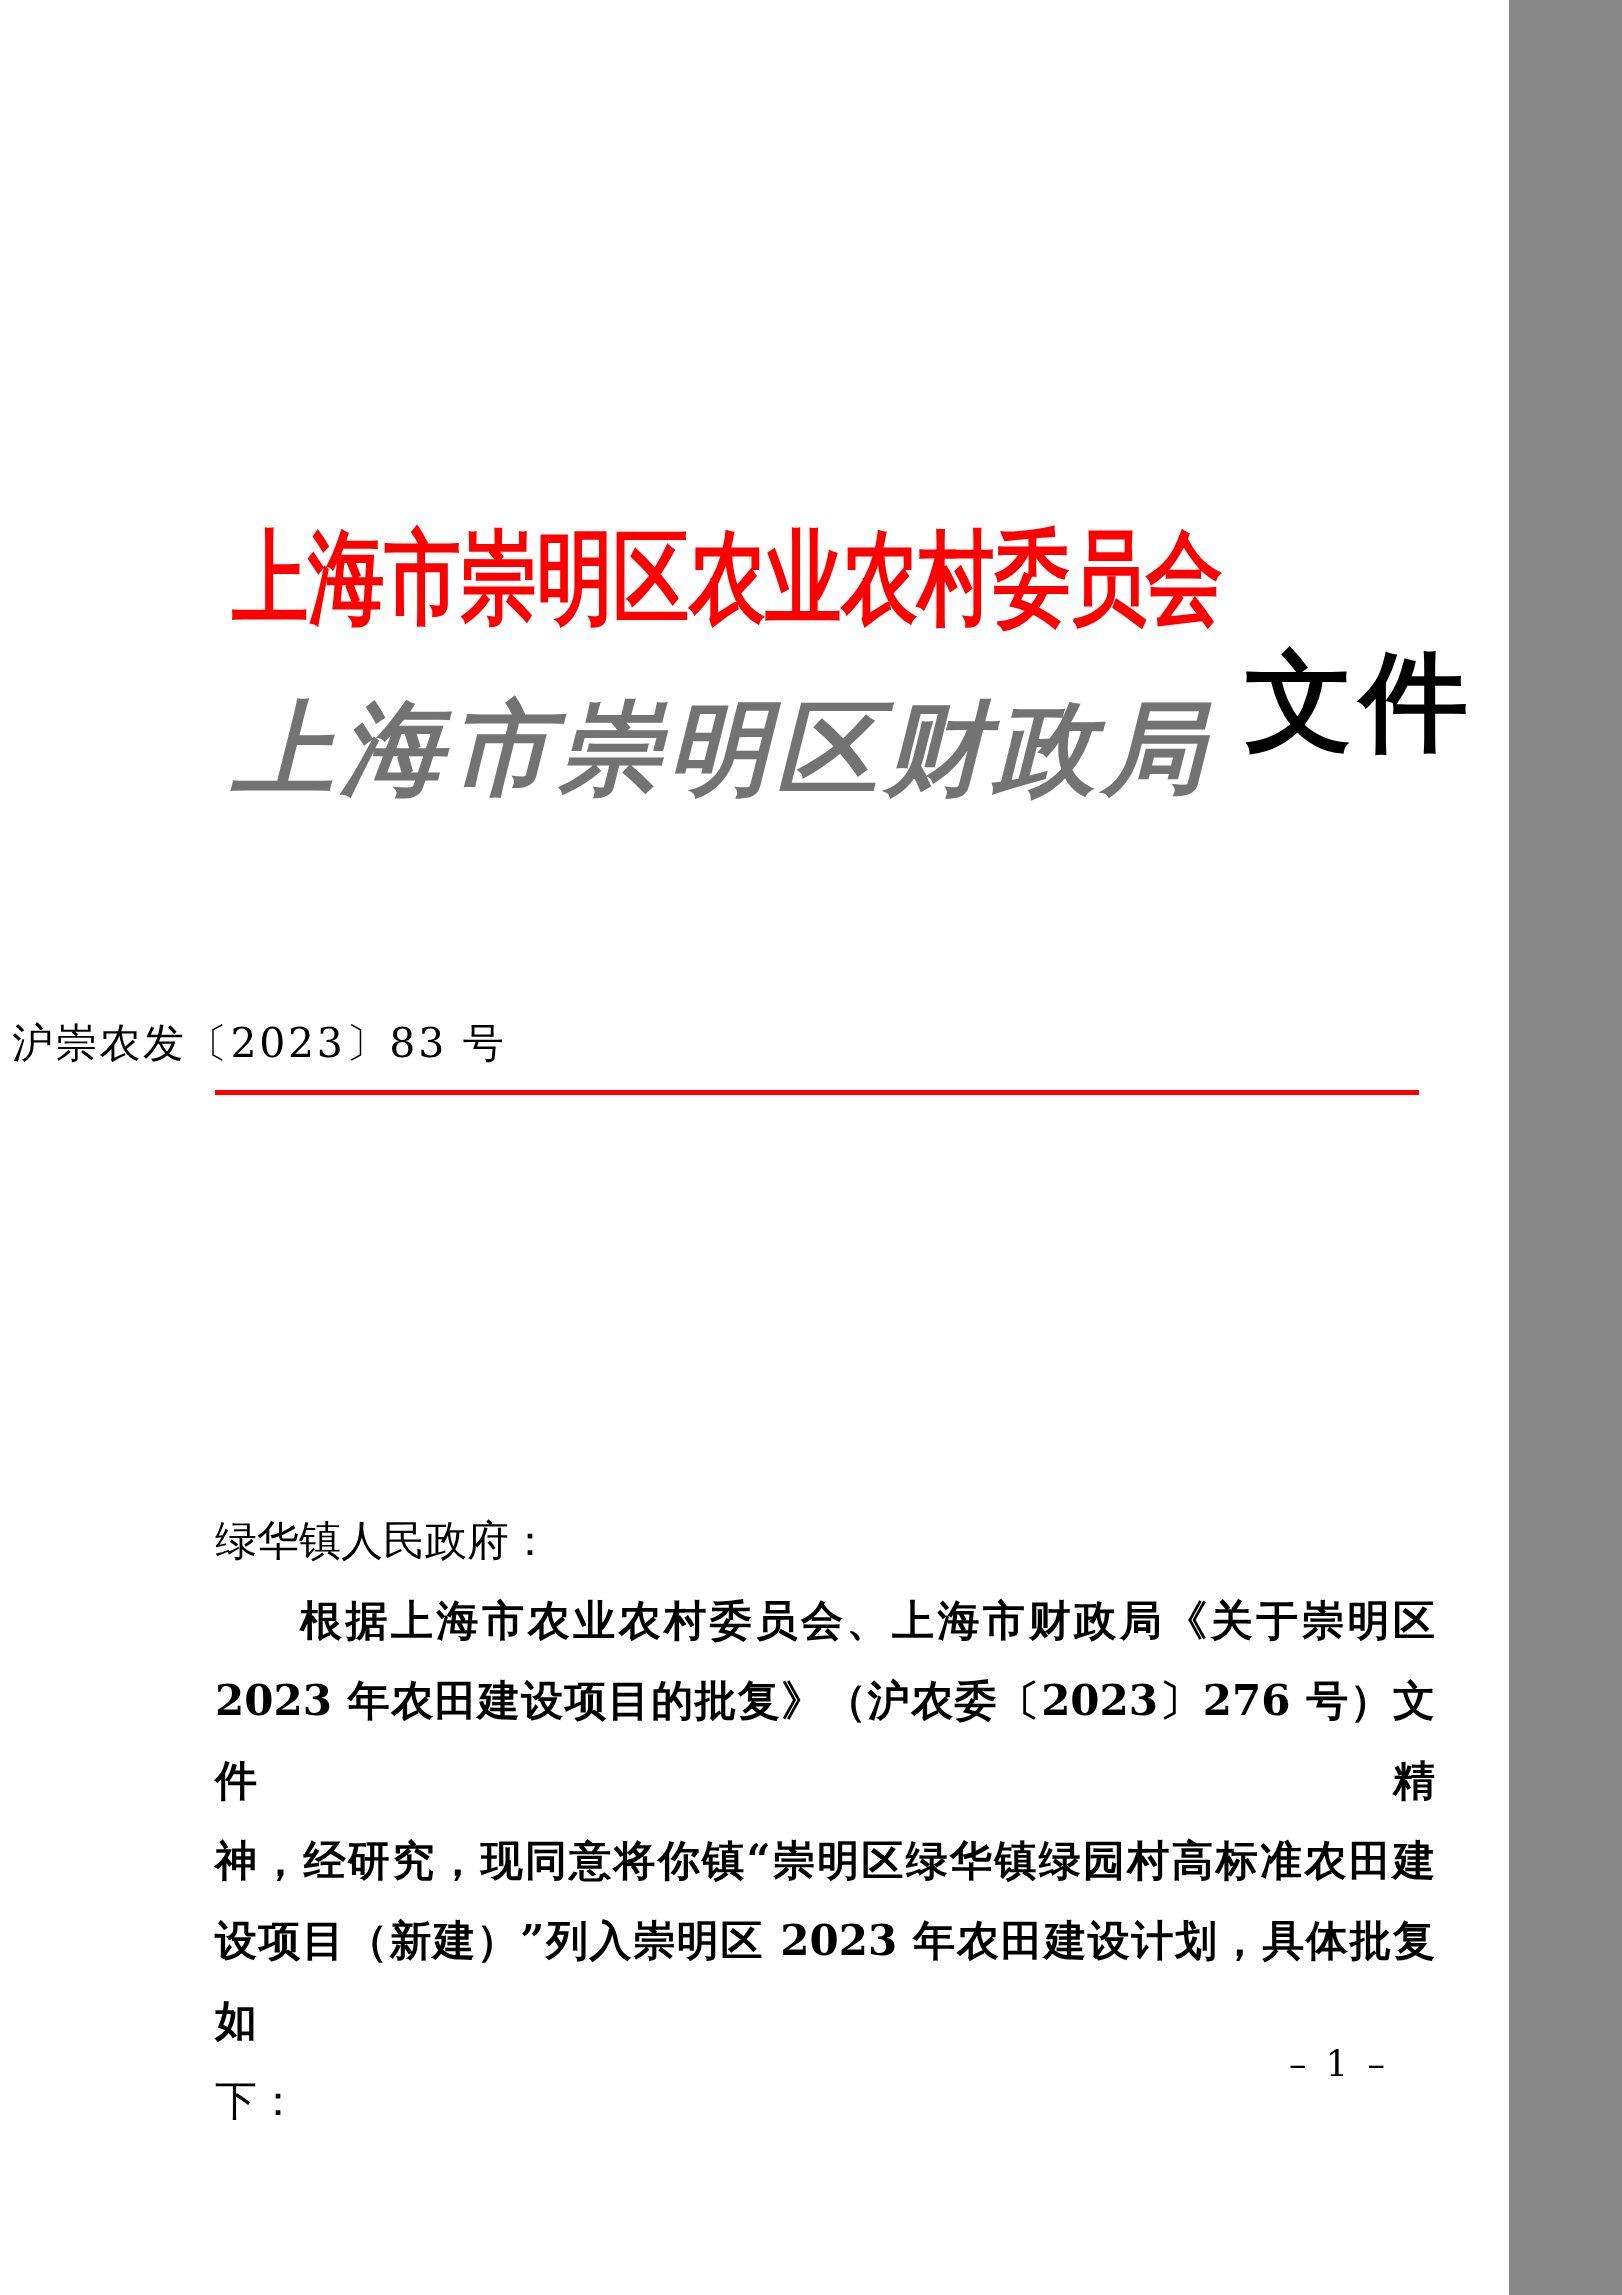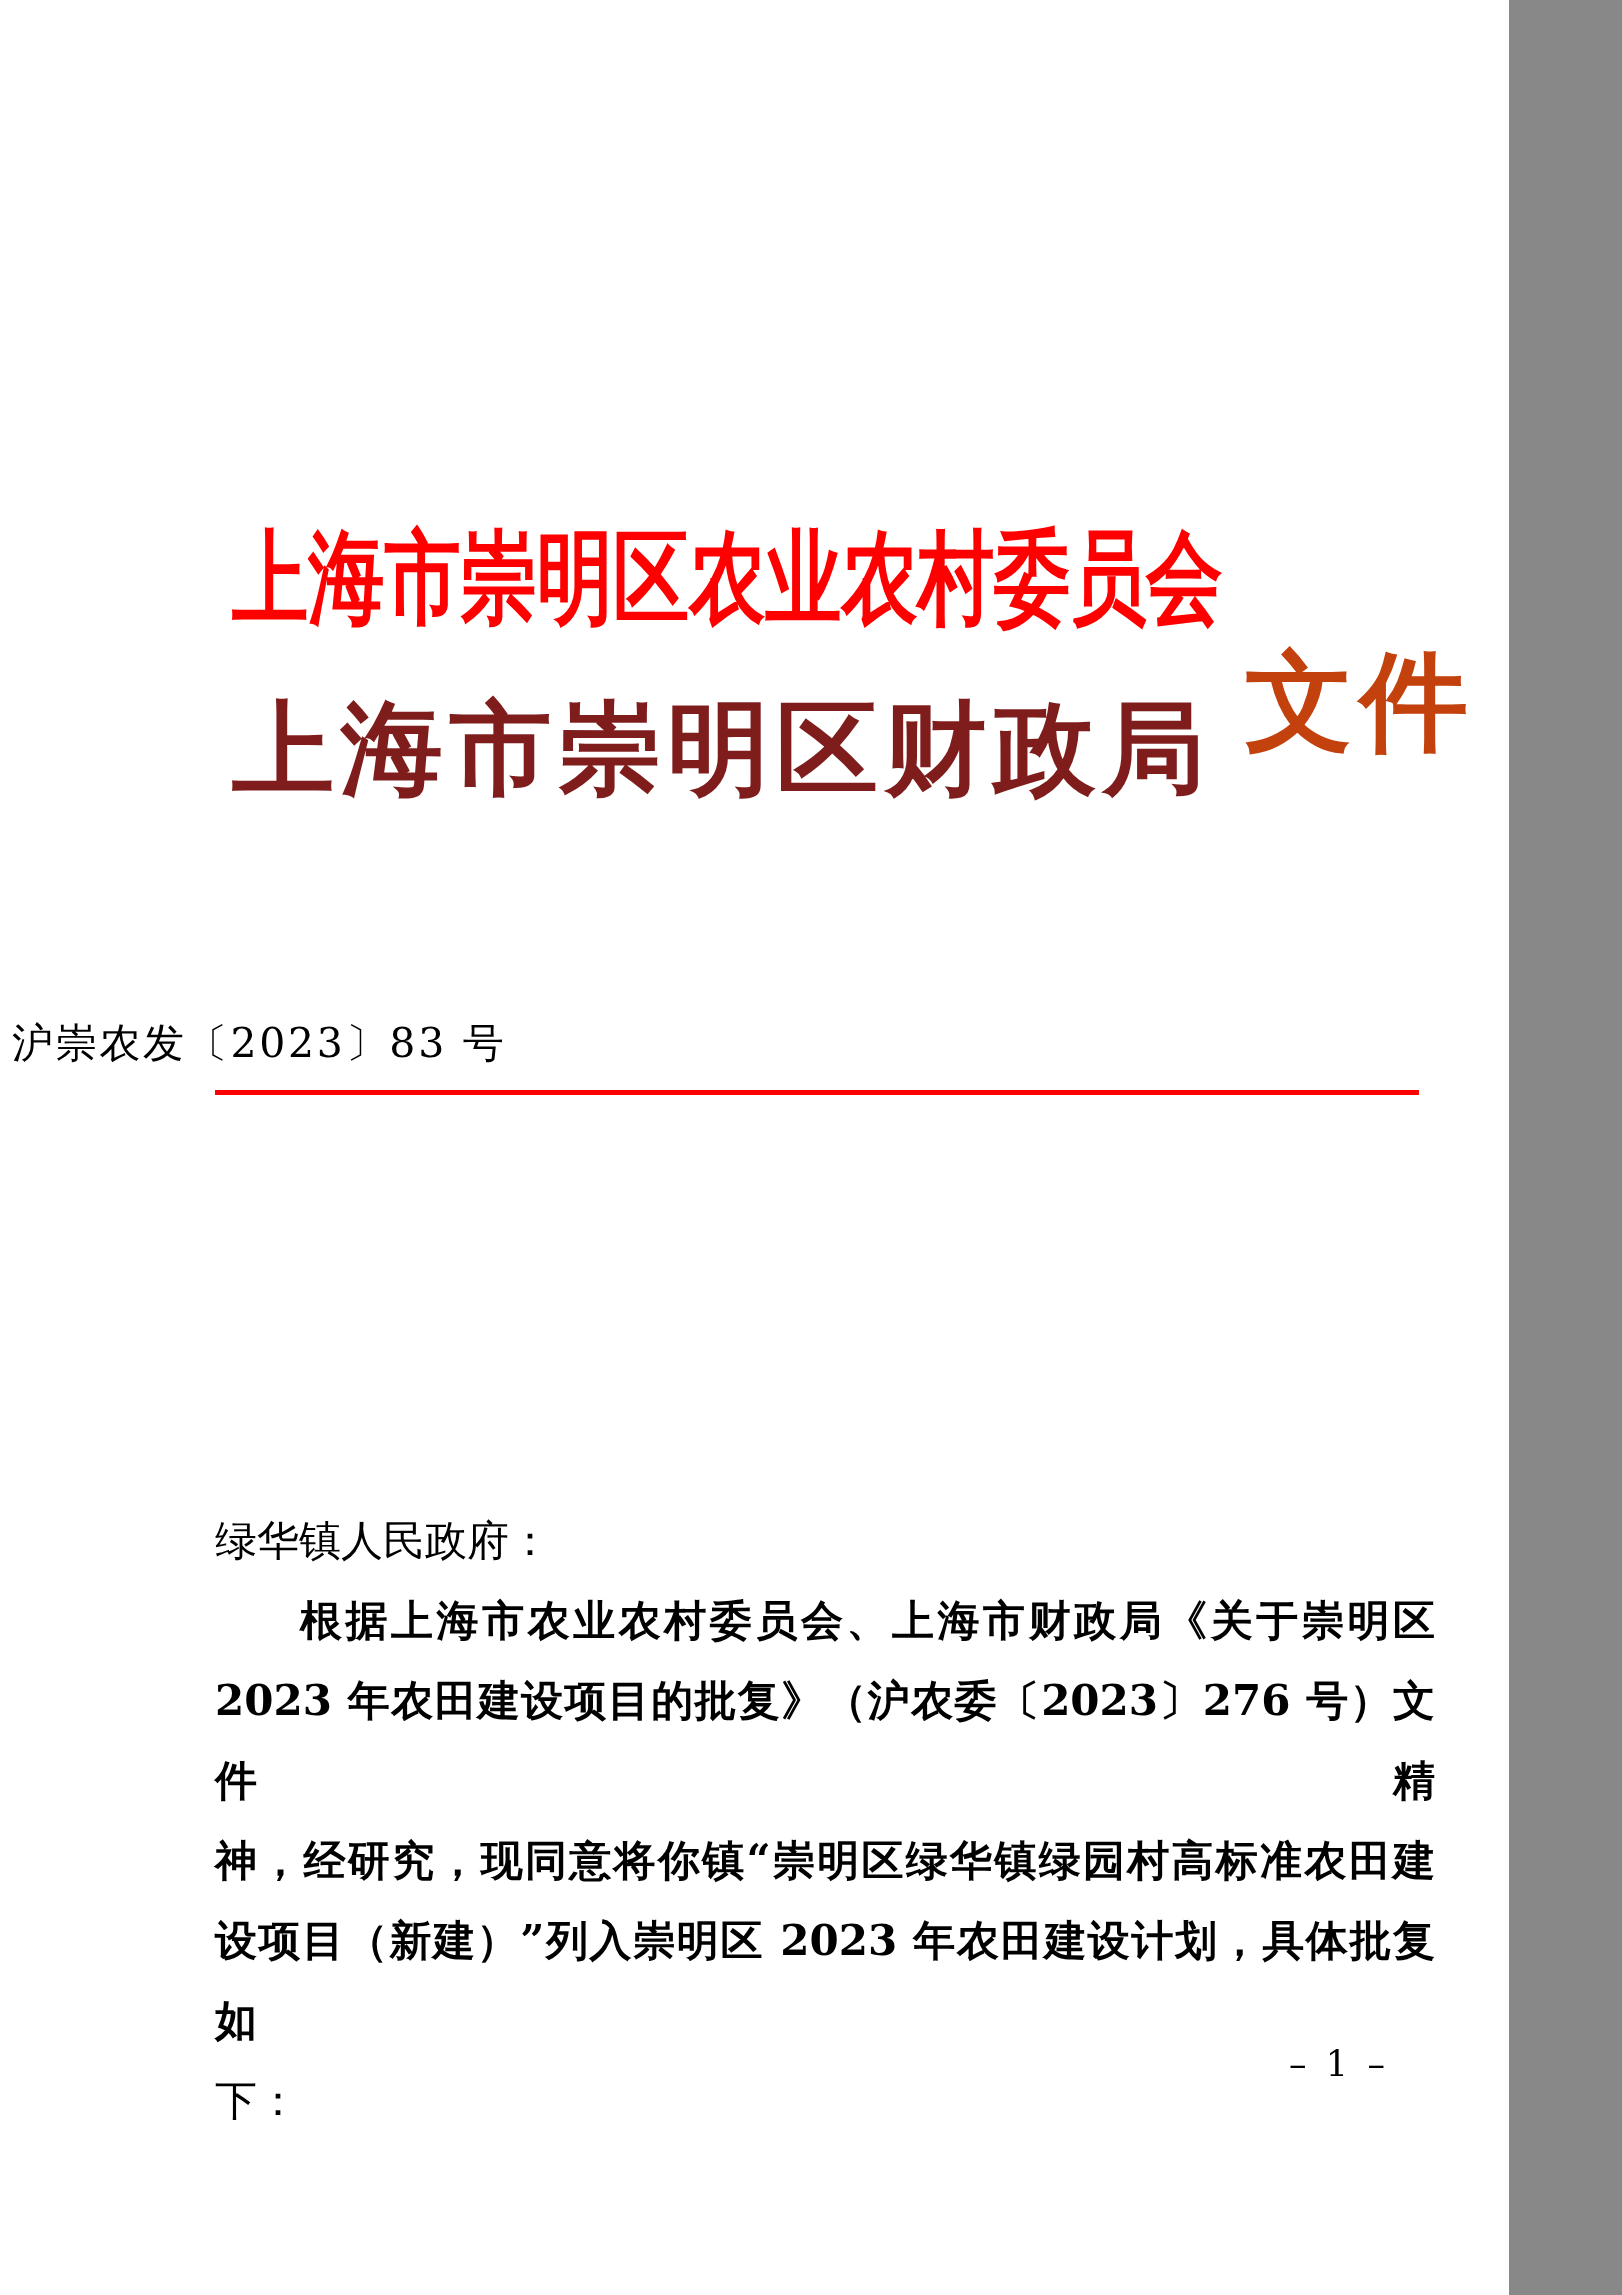--- a/index.html
+++ b/index.html
@@ -30,32 +30,33 @@
     transform: scaleX(0.747);
     transform-origin: left top;
   }
   .org-line-2 {
     position: absolute;
     left: 232px;
     top: 697px;
     font-size: 102px;
     line-height: 1;
     font-weight: bold;
-    color: #7f1d1d;
+    color: #737373;
     letter-spacing: 6.8px;
     white-space: nowrap;
+    font-style: italic;
   }
   .doc-type-label {
     position: absolute;
     left: 1245px;
     top: 647px;
     font-size: 108px;
     line-height: 1;
     font-weight: bold;
-    color: #c2410c;
+    color: #000000;
     letter-spacing: 6.8px;
     white-space: nowrap;
   }
 
   
   .doc-number {
     position: absolute;
     left: 12px;
     top: 1020px;
     width: 1623px;

